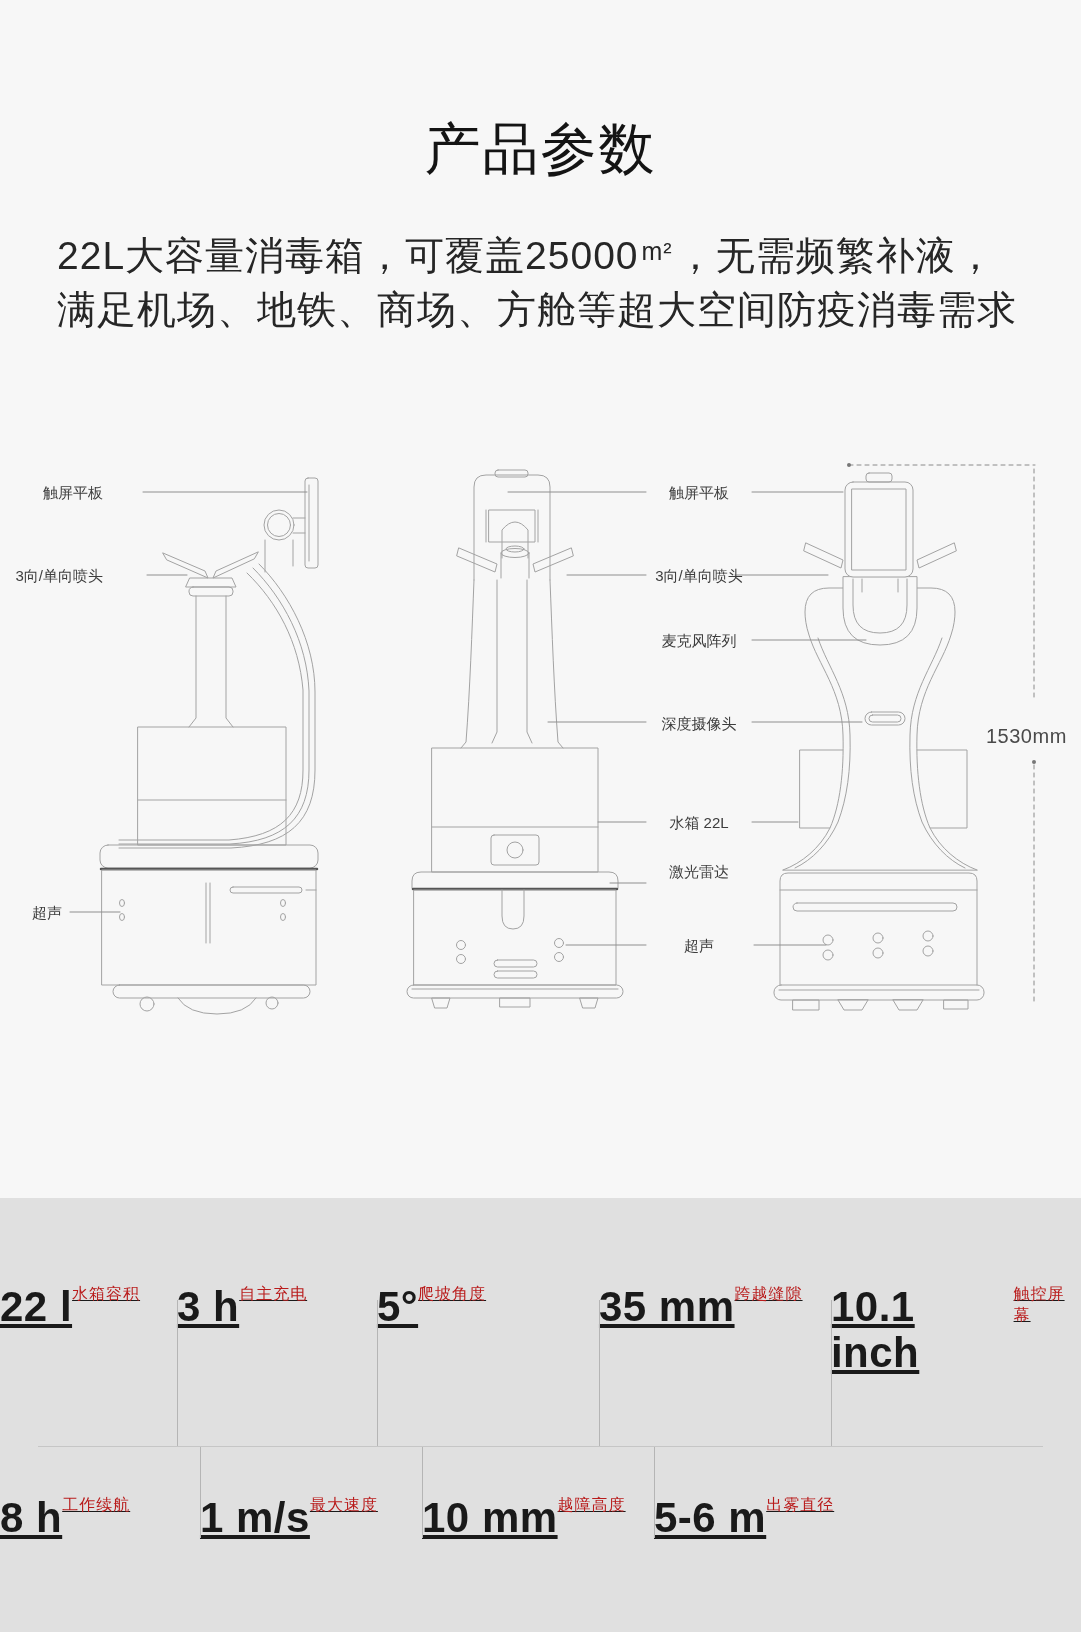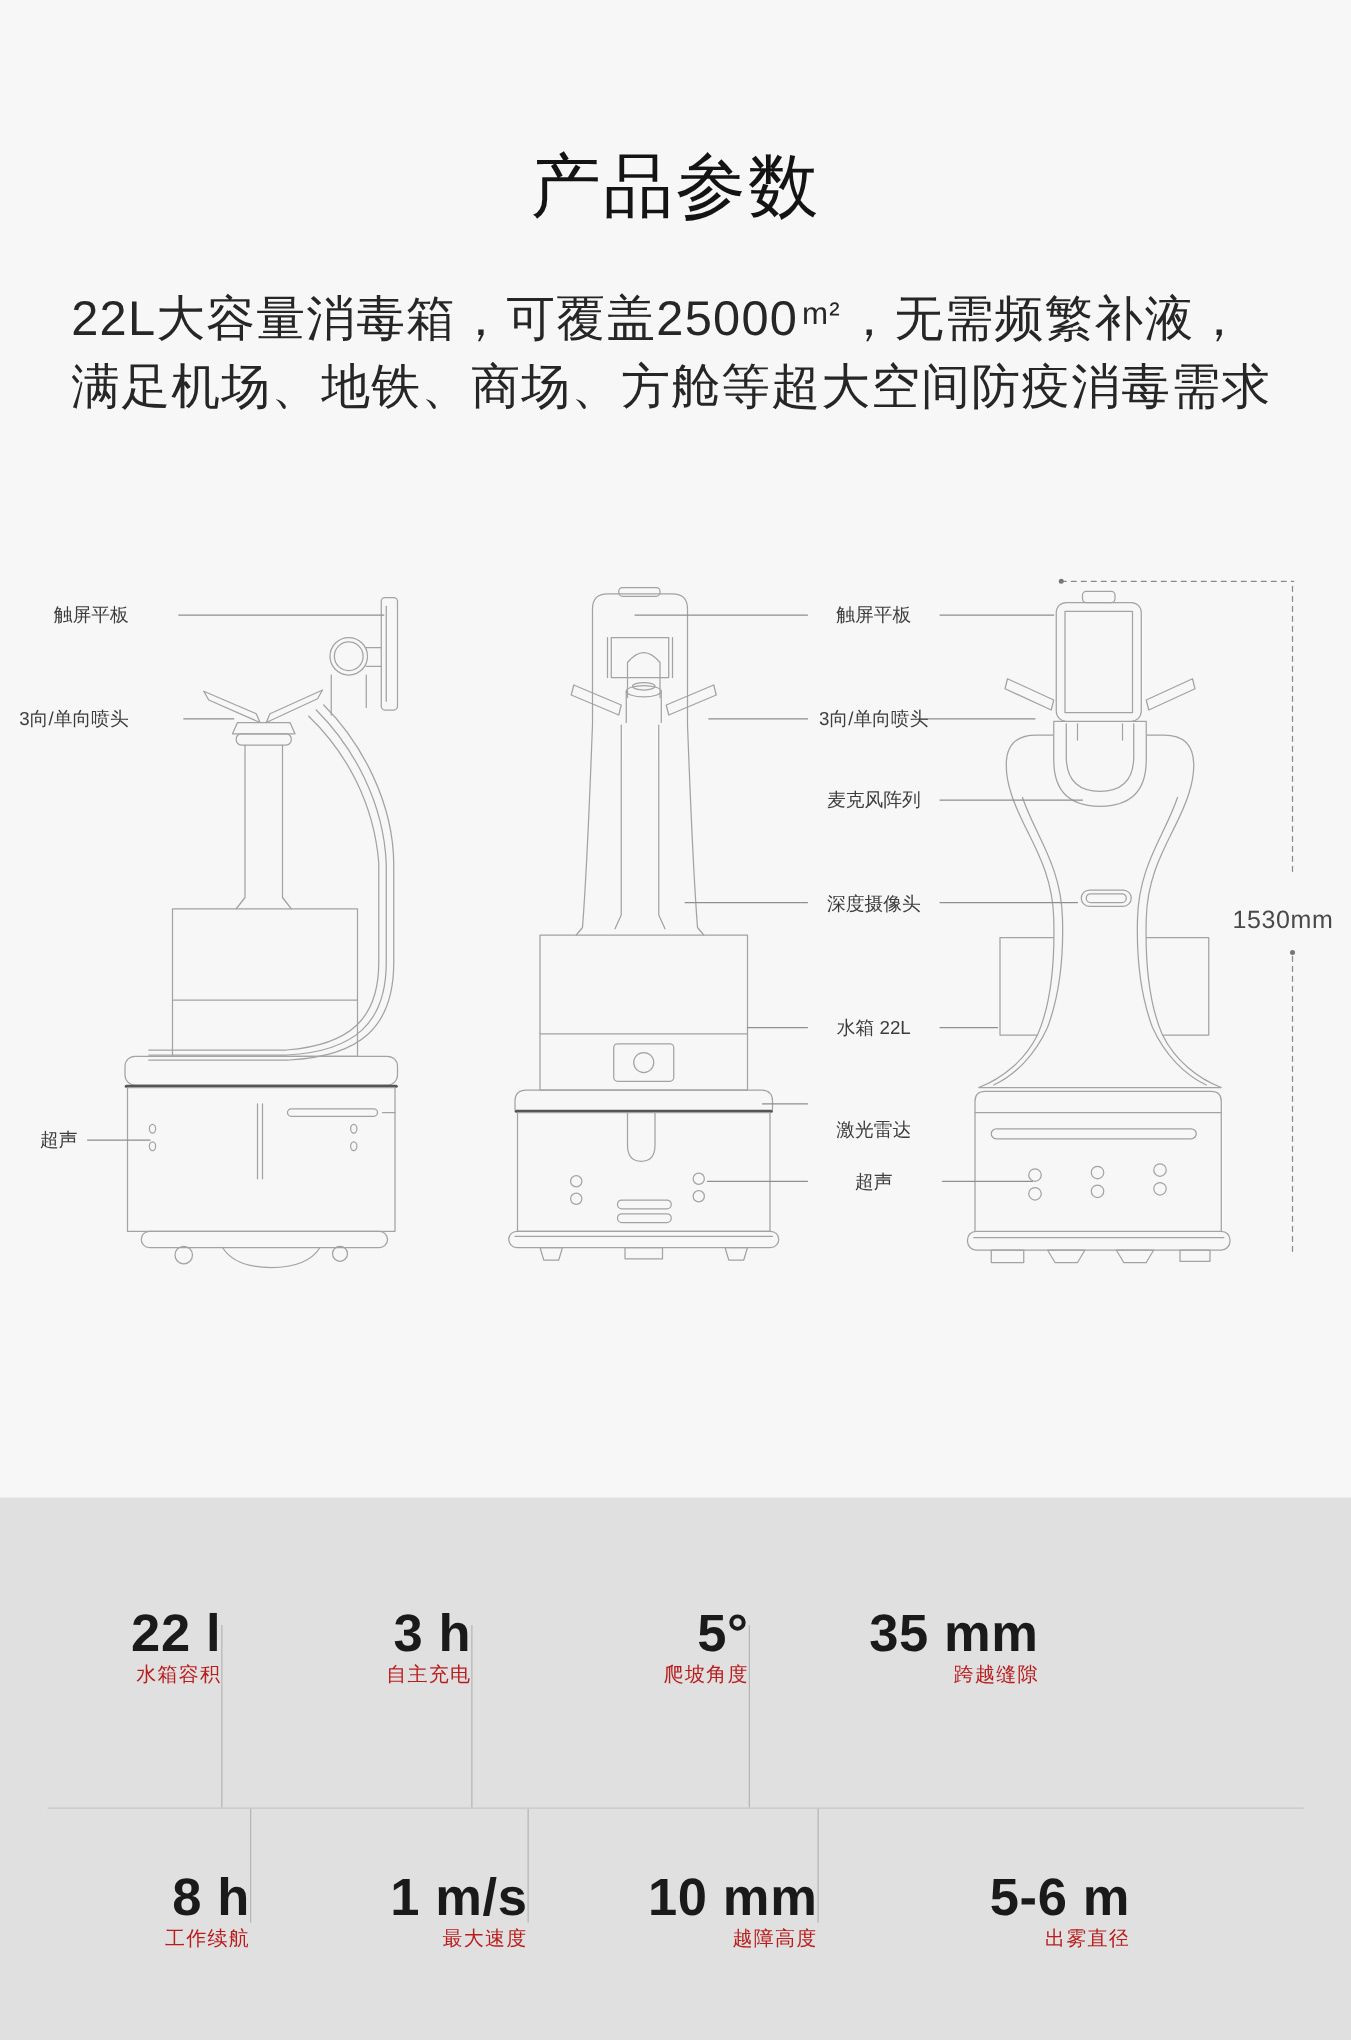--- a/index.html
+++ b/index.html
@@ -35,21 +35,21 @@
   .ll{left:0;width:103px;text-align:right;}
   .ll-0{top:45px;}
   .ll-1{top:128px;}
   .ll-2{top:465px;width:62px;}
   .ml{left:646px;width:106px;text-align:center;}
   .ml-0{top:45px;}
   .ml-1{top:128px;}
   .ml-2{top:193px;}
   .ml-3{top:276px;}
   .ml-4{top:375px;}
-  .ml-5{top:457px;}
+  .ml-5{top:424px;}
   .ml-6{top:498px;}
   .dim-label{
     position:absolute;top:285px;left:986px;
     font-size:20px;color:#4a4a4a;letter-spacing:0.5px;
   }
   
   .art path,.art rect,.art line,.art circle,.art ellipse{
     fill:none;stroke:#a3a3a3;stroke-width:1;
     stroke-linecap:round;stroke-linejoin:round;
   }
@@ -59,21 +59,21 @@
   .art .dash{stroke:#8a8a8a;stroke-dasharray:4 4;}
   .art .dot{fill:#777;stroke:none;}
   
   .specs{
     position:absolute;top:1198px;left:0;width:1081px;height:434px;
     background:#e0e0e0;
   }
   .spec-row{display:flex;position:relative;}
   .row1{height:248px;}
   .row2{height:185px;}
-  .cell{position:relative;display:flex;flex-direction:column;align-items:flex-end;}
+  .cell{position:relative;display:flex;flex-direction:row;align-items:flex-start;text-decoration:underline;}
   .c1{width:16.37%;} .c2{width:18.5%;} .c3{width:20.54%;} .c4{width:21.46%;} .c5{width:23.13%;}
   .cell + .cell::before{
     content:"";position:absolute;left:0;width:1px;background:#b5b5b5;
   }
   .row1 .cell + .cell::before{top:102px;height:146px;}
   .row2 .cell + .cell::before{top:0;height:91px;}
   .row1 .cell{padding-top:86px;}
   .row2 .cell{padding-top:48px;}
   .spec-value{font-size:42px;font-weight:bold;line-height:46px;color:#1a1a1a;letter-spacing:0.5px;}
   .spec-label{font-size:16px;color:#b91c1c;letter-spacing:1px;}
@@ -277,20 +277,24 @@
       <div class="spec-label">自主充电</div>
     </div>
     <div class="cell c3">
       <div class="spec-value">5°</div>
       <div class="spec-label">爬坡角度</div>
     </div>
     <div class="cell c4">
       <div class="spec-value">35 mm</div>
       <div class="spec-label">跨越缝隙</div>
     </div>
+    <div class="cell c5">
+      <div class="spec-value">10.1 inch</div>
+      <div class="spec-label">触控屏幕</div>
+    </div>
   </div>
   <div class="hline"></div>
   <div class="spec-row row2">
     <div class="cell c2">
       <div class="spec-value">8 h</div>
       <div class="spec-label">工作续航</div>
     </div>
     <div class="cell c3">
       <div class="spec-value">1 m/s</div>
       <div class="spec-label">最大速度</div>

